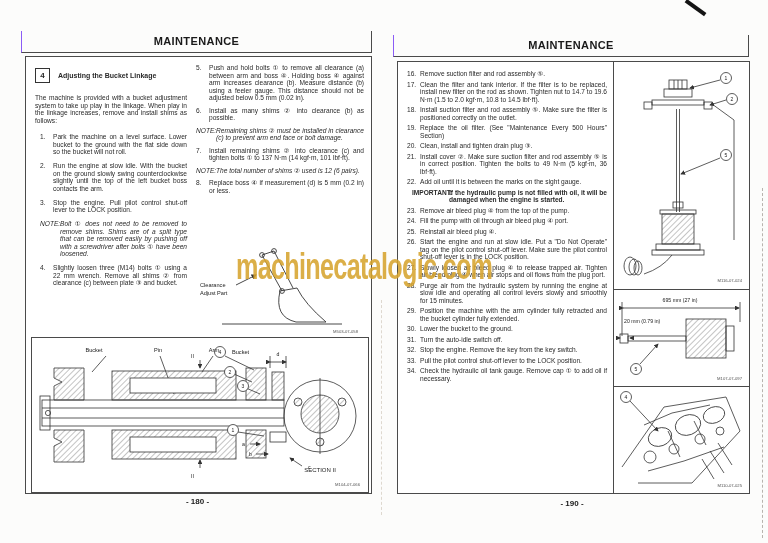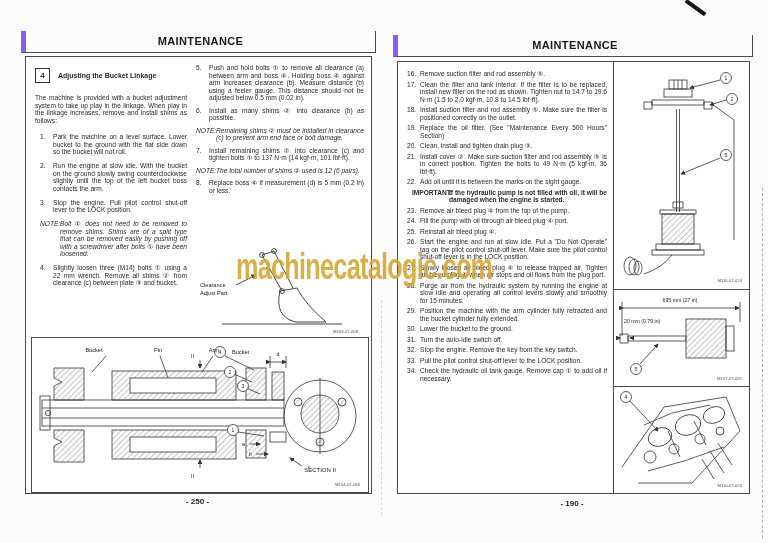--- a/index.html
+++ b/index.html
@@ -4,21 +4,21 @@
 <style>
   html,body{margin:0;padding:0;}
   body{
     width:768px;height:543px;position:relative;overflow:hidden;
     background:#fcfcfb;color:#222;
     font-family:"Liberation Sans","DejaVu Sans",sans-serif;
     -webkit-font-smoothing:antialiased;
   }
   .page-header{
     position:absolute;height:21px;
-    border-left:5px solid #8b5cf6;border-right:1px solid #4a4a4a;border-bottom:1px solid #4a4a4a;
+    border-left:1px solid #8b5cf6;border-right:1px solid #4a4a4a;border-bottom:1px solid #4a4a4a;
     text-align:center;font-weight:bold;font-size:11px;letter-spacing:.4px;
     line-height:20px;color:#1a1a1a;background:transparent;
   }
   .content-box{
     position:absolute;border:1px solid #4a4a4a;background:#fff;
   }
   .col{position:absolute;font-size:6.6px;line-height:7.5px;color:#2a2a2a;}
   .item{display:flex;margin-bottom:4px;}
   .item .n{flex:none;width:13px;}
   .item .t{flex:1;text-align:justify;}
@@ -230,21 +230,21 @@
       <text class="dim" x="220" y="118" text-anchor="end">b</text>
       <text class="dim" x="276" y="131" text-anchor="start">c</text>
       <text class="dim" x="162" y="20" text-anchor="end">II</text>
       <text class="dim" x="162" y="140" text-anchor="end">II</text>
       <text class="cap" x="288" y="134" text-anchor="middle">SECTION II</text>
       <text class="code" x="328" y="148" text-anchor="end">M104-07-066</text>
     </svg>
   </div>
 </div>
 
-<div class="page-num" style="left:25px;top:497px;width:345px;">- 250 -</div>
+<div class="page-num" style="left:25px;top:497px;width:345px;">- 180 -</div>
 
 <div class="page-header" style="left:393px;top:35px;width:354px;">MAINTENANCE</div>
 
 <div class="content-box" style="left:397px;top:61px;width:350px;height:431px;">
 
   <div class="col rcol" style="left:9px;top:8px;width:200px;">
     <div>
 
         <div class="item">
           <span class="n">16.</span>

